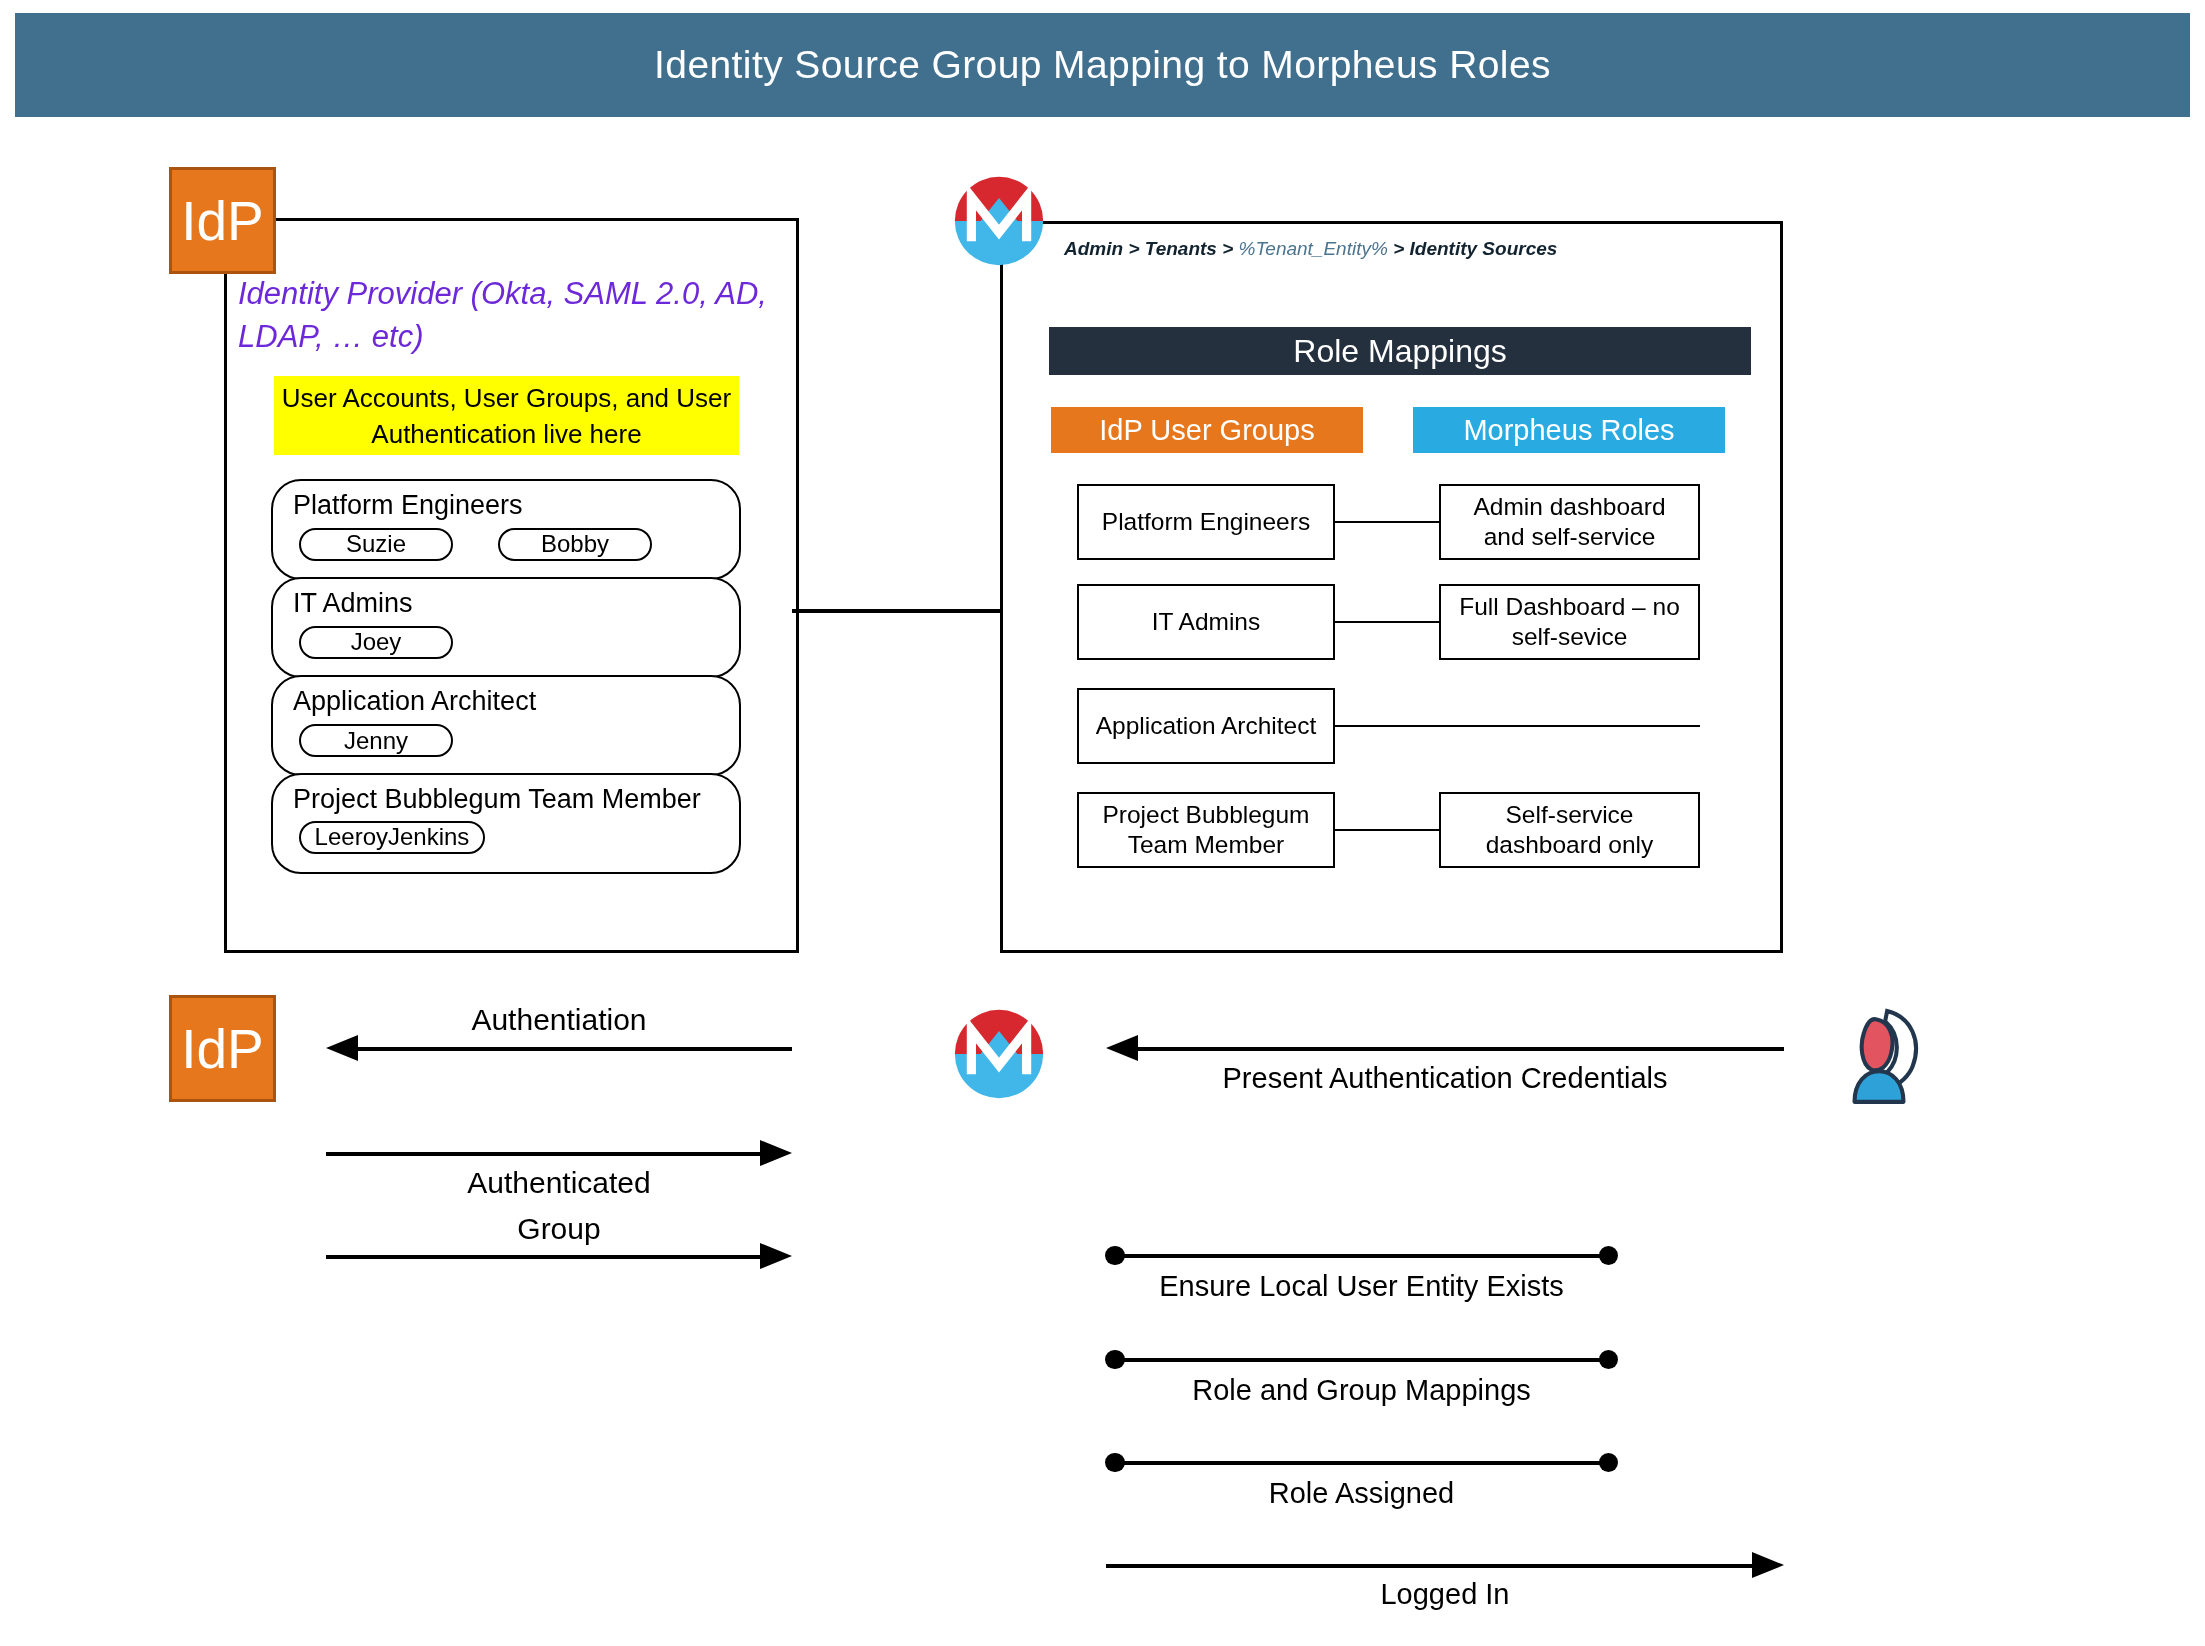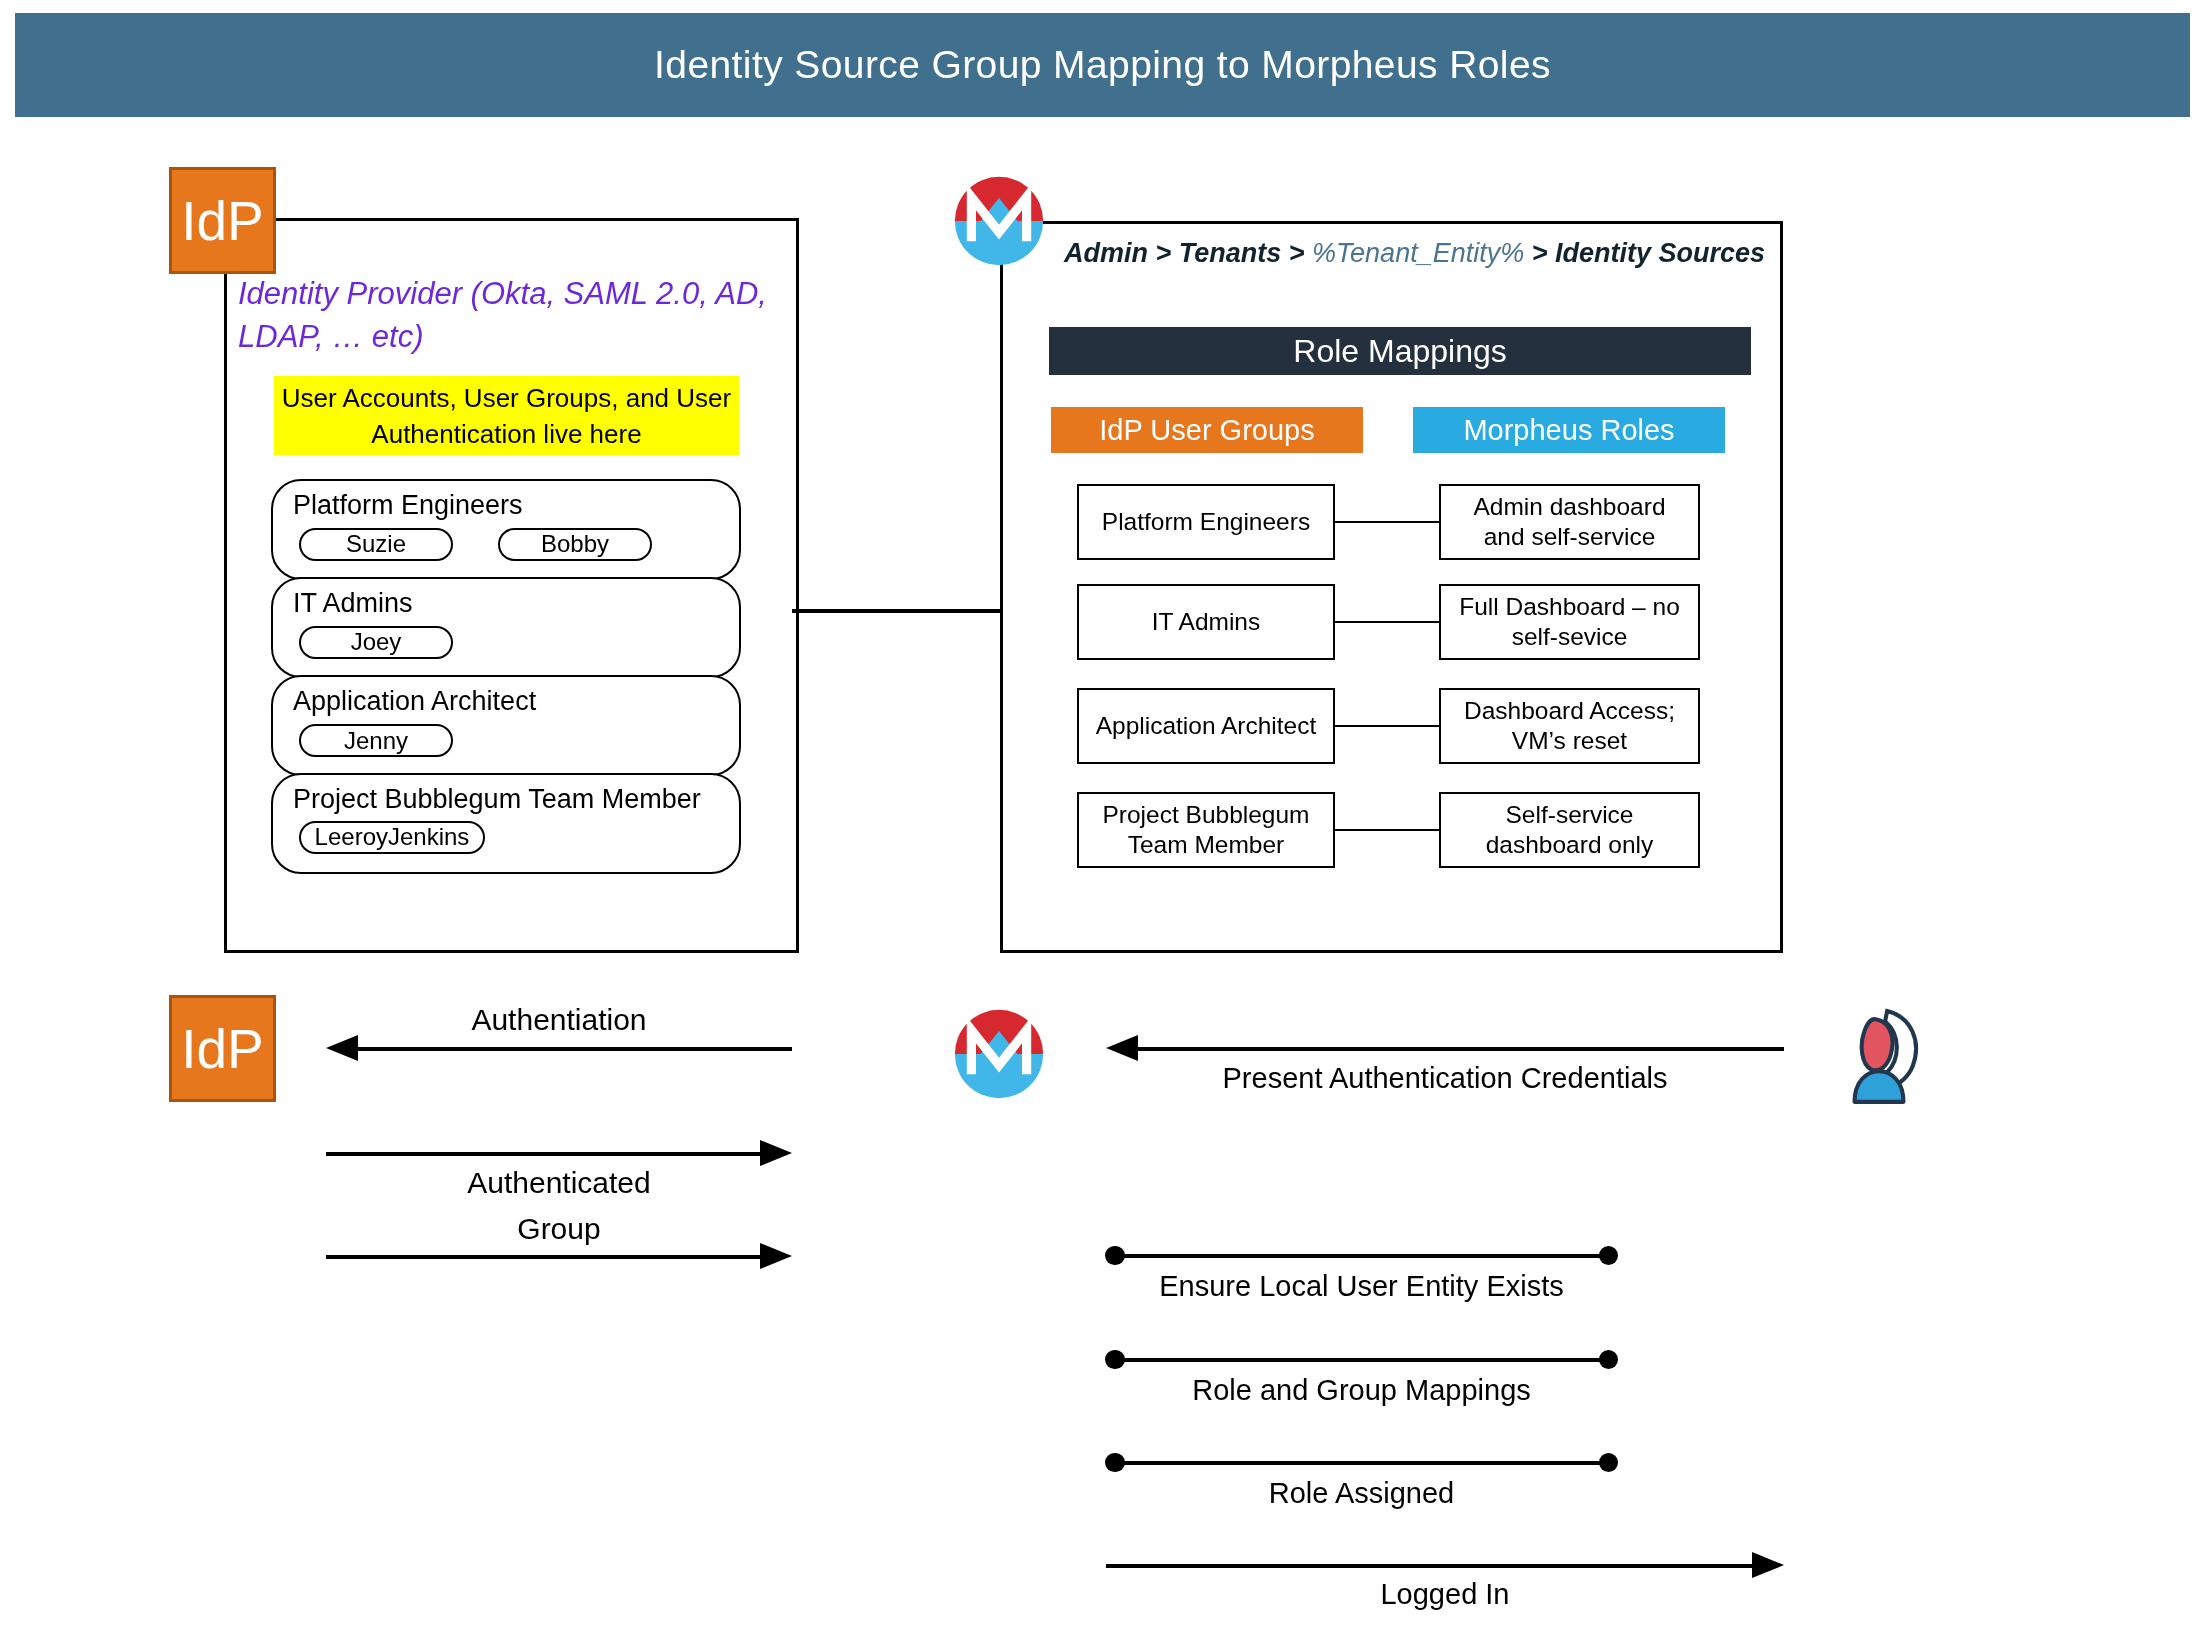--- a/index.html
+++ b/index.html
@@ -25,21 +25,21 @@
   .cards{position:absolute;left:271px;top:479px;width:470px;}
   .card{box-sizing:border-box;border:2.9px solid #000;border-radius:30px;height:101px;
         background:#fff;margin-bottom:-2.9px;position:relative;}
   .card .g-label{margin:8.6px 0 0 20px;font-size:27px;}
   .pill-row{display:flex;gap:45px;margin:7.2px 0 0 26px;}
   .pill{box-sizing:border-box;border:2.9px solid #000;border-radius:719px;height:33px;width:154px;
         display:flex;align-items:center;justify-content:center;font-size:24px;background:#fff;}
   .pill.wide{width:186px;}
 
   
-  .crumb{position:absolute;left:1064px;top:238px;font-size:27px;font-style:italic;white-space:nowrap;}
+  .crumb{position:absolute;left:1064px;top:238px;font-size:19px;font-style:italic;white-space:nowrap;}
   .crumb .b{font-weight:bold;color:#122330;}
   .crumb .muted{color:#4b7490;}
   .role-bar{position:absolute;left:1049px;top:327px;width:702px;height:48px;background:#25303e;
             display:flex;align-items:center;justify-content:center;color:#fff;font-size:32px;}
   .hdr{position:absolute;top:407px;width:312px;height:46px;display:flex;align-items:center;
        justify-content:center;color:#fff;font-size:29px;}
   .hdr.orange{left:1051px;background:#e7771d;}
   .hdr.blue{left:1413px;background:#29abe2;}
   .map-row{position:absolute;left:1077px;width:623px;height:76px;display:flex;align-items:stretch;}
   .map-cell{box-sizing:border-box;border:2.9px solid #000;background:#fff;display:flex;
@@ -146,21 +146,20 @@
     <div class="map-cell map-right">Admin dashboard and self-service</div>
   </div>
   <div class="map-row" style="top:584px;">
     <div class="map-cell map-left">IT Admins</div>
     <div class="map-link"></div>
     <div class="map-cell map-right">Full Dashboard – no self-sevice</div>
   </div>
   <div class="map-row" style="top:688px;">
     <div class="map-cell map-left">Application Architect</div>
     <div class="map-link"></div>
-    <div class="map-cell map-right">Dashboard Access; VM’s reset</div>
   </div>
   <div class="map-row" style="top:792px;">
     <div class="map-cell map-left">Project Bubblegum Team Member</div>
     <div class="map-link"></div>
     <div class="map-cell map-right">Self-service dashboard only</div>
   </div>
 
   <div class="idp-badge" style="left:169px;top:995px;">
     <span>IdP</span>
   </div>

